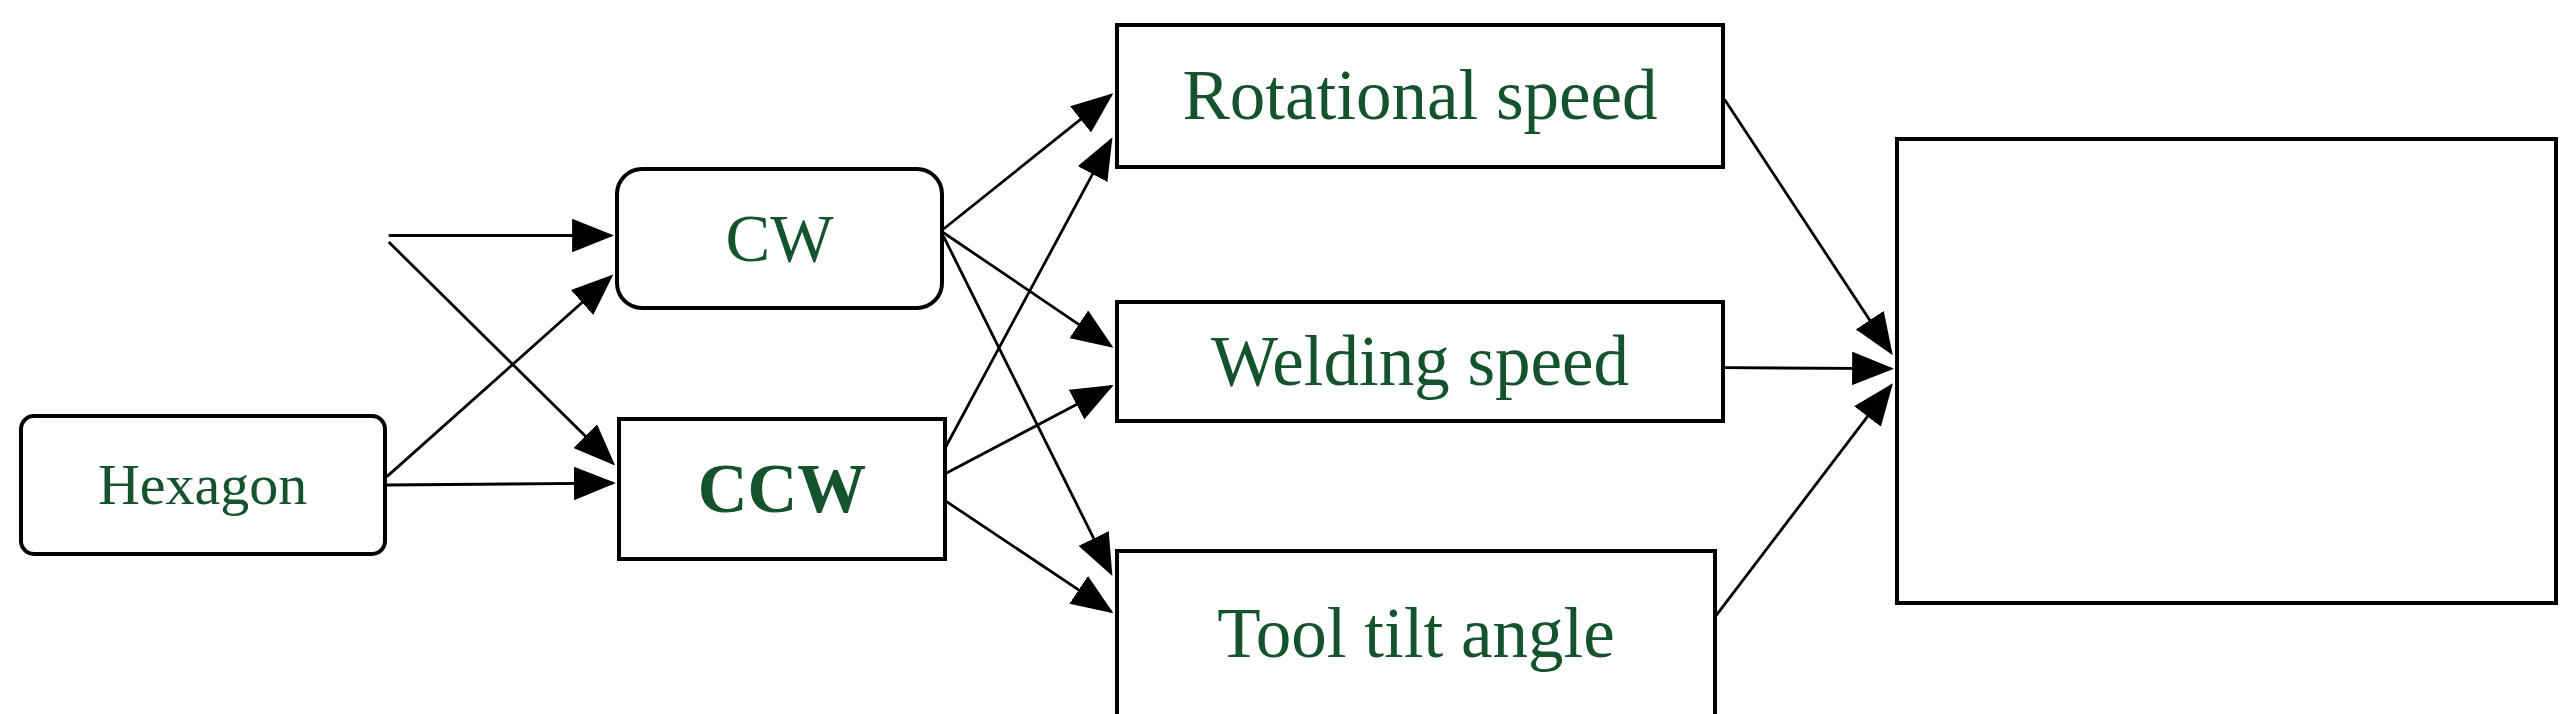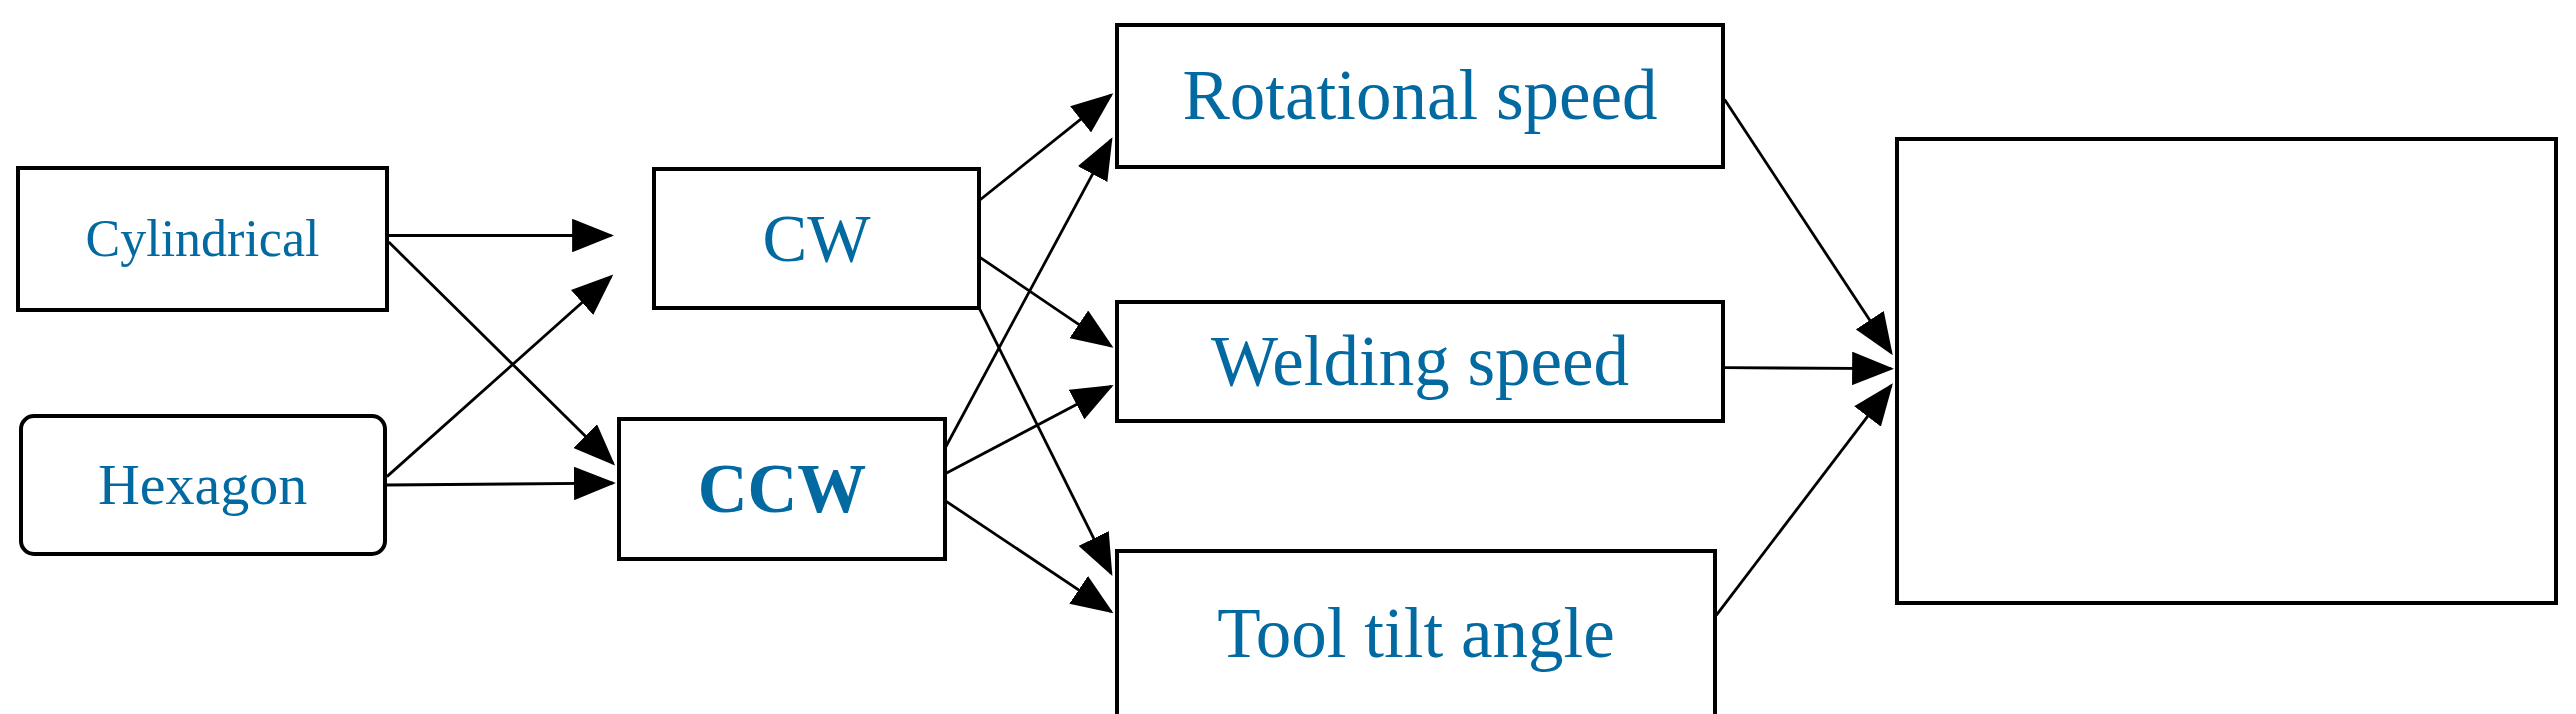--- a/index.html
+++ b/index.html
@@ -26,28 +26,28 @@
   .node {
     position: absolute;
     box-sizing: border-box;
     border: 4.7px solid #000000;
     background: #ffffff;
     display: flex;
     flex-direction: column;
     align-items: center;
     justify-content: center;
     text-align: center;
-    color: #0369a1;
+    color: #14532d;
     line-height: 1.2;
     white-space: nowrap;
   }
   
   #node-cylindrical { left: 16px;   top: 166px; width: 373px; height: 146px; font-size: 52px; }
   #node-hexagon     { left: 18.6px;   top: 414px; width: 368px; height: 142px; font-size: 58px; border-radius: 15px; }
-  #node-cw          { left: 652px;  top: 167px; width: 329px; height: 143px; font-size: 67px; }
+  #node-cw          { left: 615px;  top: 167px; width: 329px; height: 143px; font-size: 67px; border-radius: 27px; }
   #node-ccw         { left: 617px;  top: 417px; width: 330px; height: 144px; font-size: 69px; font-weight: bold; }
   #node-rotational  { left: 1115px; top: 23px;  width: 610px; height: 146px; font-size: 71px; }
   #node-welding     { left: 1115px; top: 300px; width: 610px; height: 123px; font-size: 71px; }
   #node-tool        { left: 1115px; top: 549px; width: 602px; height: 170px; font-size: 71px; }
   #node-response    { left: 1895px; top: 137px; width: 663px; height: 468px; font-size: 75px; line-height: 1.26; }
 </style>
 </head>
 <body>
 
 <div id="canvas">
@@ -68,23 +68,20 @@
         <line x1="1013" y1="254" x2="1193" y2="616" stroke="#000000" stroke-width="3" marker-end="url(#arrowhead)"></line>
         <line x1="1003" y1="503" x2="1193" y2="150" stroke="#000000" stroke-width="3" marker-end="url(#arrowhead)"></line>
         <line x1="1003" y1="515" x2="1193" y2="415" stroke="#000000" stroke-width="3" marker-end="url(#arrowhead)"></line>
         <line x1="1003" y1="530" x2="1193" y2="657" stroke="#000000" stroke-width="3" marker-end="url(#arrowhead)"></line>
         <line x1="1852" y1="107" x2="2031" y2="379" stroke="#000000" stroke-width="3" marker-end="url(#arrowhead)"></line>
         <line x1="1852" y1="395" x2="2031" y2="396" stroke="#000000" stroke-width="3" marker-end="url(#arrowhead)"></line>
         <line x1="1843" y1="661" x2="2031" y2="414" stroke="#000000" stroke-width="3" marker-end="url(#arrowhead)"></line>
       </g>
   </svg>
 
-  <div class="node" id="node-cylindrical">
-    <span>Cylindrical</span>
-  </div>
 
   <div class="node" id="node-hexagon">
     <span>Hexagon</span>
   </div>
 
   <div class="node" id="node-cw">
     <span>CW</span>
   </div>
 
   <div class="node" id="node-ccw">

